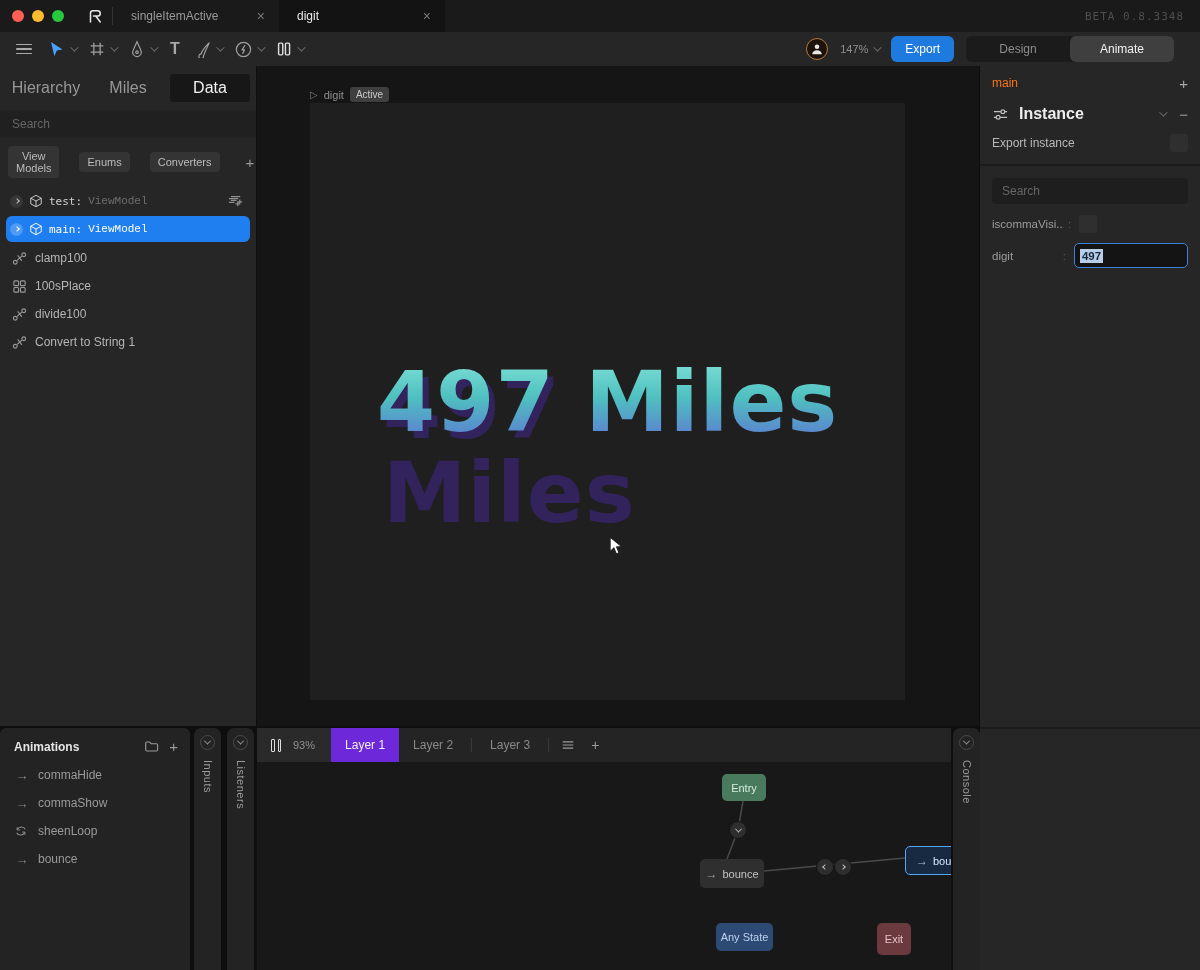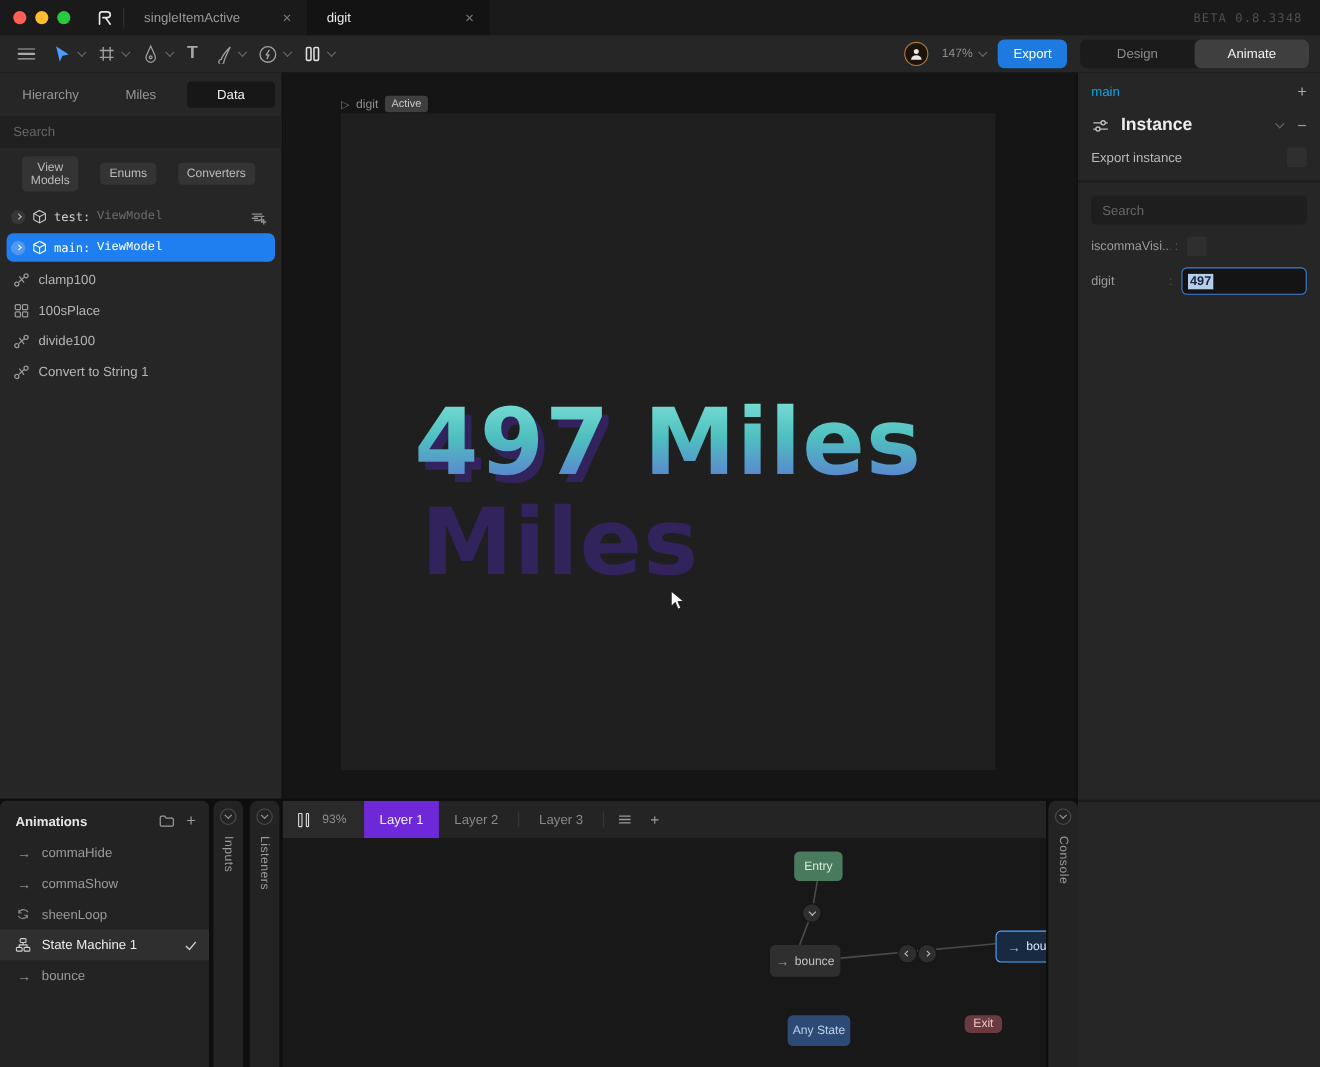--- a/index.html
+++ b/index.html
@@ -25,32 +25,32 @@
   
   .toolbar { position:absolute; left:0; top:32px; width:1200px; height:34px; background:#262626; display:flex; align-items:center; }
   .tool { display:flex; align-items:center; gap:4px; padding:0 6px; height:34px; }
   .caret { width:6px; height:6px; border-right:1.4px solid #6a6a6a; border-bottom:1.4px solid #6a6a6a; transform:rotate(45deg) translateY(-2px); display:inline-block; }
   .hamb { width:16px; display:flex; flex-direction:column; gap:3px; margin:0 8px 0 16px; }
   .hamb i { display:block; height:1.6px; background:#aaa; border-radius:1px; }
   .toolbar-right { margin-left:auto; display:flex; align-items:center; gap:12px; padding-right:6px; }
   .avatar { width:22px; height:22px; border-radius:50%; border:1.5px solid #b5793f; background:#1c140a; display:flex; align-items:center; justify-content:center; }
   .zoom-ctl { display:flex; align-items:center; gap:5px; color:#8f8f8f; font-size:11px; }
   .export-btn { background:#1f7ae0; color:#fff; font-size:12px; border:none; border-radius:6px; padding:6px 14px; }
-  .segmented { display:flex; background:#1b1b1b; border-radius:6px; height:26px; width:208px; margin-right:4px; }
+  .segmented { display:flex; background:#1b1b1b; border-radius:6px; height:26px; width:208px; margin-right:20px; }
   .segment { flex:1; display:flex; align-items:center; justify-content:center; font-size:12px; color:#8c8c8c; border-radius:6px; }
   .segment.active { background:#3f3f3f; color:#f2f2f2; }
   
   .sidebar { position:absolute; left:0; top:66px; width:256px; height:660px; background:#262626; }
   .side-tabs { display:flex; padding:8px 6px 4px 6px; gap:2px; }
-  .side-tab { flex:1; text-align:center; padding:5px 0; color:#979797; font-size:12px; border-radius:4px; }
+  .side-tab { flex:1; text-align:center; padding:5px 0; color:#979797; font-size:16px; border-radius:4px; }
   .side-tab.active { background:#171717; color:#f0f0f0; }
   .search-bar { margin:4px 0 0 0; background:#202020; padding:7px 12px; }
   .search-bar input, .insp-search input { background:transparent; border:none; outline:none; color:#c5c5c5; font-size:12px; width:100%; font-family:"Liberation Sans",sans-serif; }
   .search-bar input::placeholder, .insp-search input::placeholder { color:#666; }
-  .filter-row { display:flex; align-items:center; gap:20px; padding:8px 20px; }
+  .filter-row { display:flex; align-items:center; gap:20px; padding:8px 8px; }
   .filter-btn { background:#343434; border:none; color:#bcbcbc; font-size:11px; border-radius:4px; padding:4px 8px; }
   .plus-btn { margin-left:auto; color:#9a9a9a; font-size:15px; padding:0 6px; }
   .vm-row { display:flex; align-items:center; height:26px; margin:2px 6px; padding:0 4px; border-radius:6px; gap:6px; }
   .vm-row .chev-circle { width:13px; height:13px; border-radius:50%; background:rgba(255,255,255,0.08); display:flex; align-items:center; justify-content:center; }
   .chev-r { width:4px; height:4px; border-right:1.2px solid #bbb; border-bottom:1.2px solid #bbb; transform:rotate(-45deg); display:inline-block; }
   .vm-name { font-family:"DejaVu Sans Mono",monospace; font-size:11px; color:#d0d0d0; }
   .vm-type { font-family:Liberation Mono, monospace; font-size:11px; color:#6e6e6e; }
   .vm-row.selected { background:#1f7ef0; }
   .vm-row.selected .vm-name, .vm-row.selected .vm-type { color:#fff; }
   .vm-row.selected .chev-circle { background:rgba(255,255,255,0.22); }
@@ -93,28 +93,28 @@
   .layer-tab.active { background:#6d28d9; color:#f0f0f0; }
   .tl-sep { width:1px; height:14px; background:#3a3a3a; margin:0 4px; }
   .tl-icon { color:#9a9a9a; padding:0 8px; font-size:14px; }
   .graph { position:relative; width:694px; height:208px; background:#181818; }
   .node { position:absolute; border-radius:5px; display:flex; align-items:center; justify-content:center; font-size:11px; gap:5px; }
   .node .arrow { font-size:12px; opacity:0.75; }
   .node.entry { left:465px; top:12px; width:44px; height:27px; background:#4a7a5e; color:#d6ecdd; }
   .node.bounce { left:443px; top:97px; width:64px; height:29px; background:#2f2f2f; color:#c3c3c3; }
   .node.sel { left:648px; top:84px; width:78px; height:29px; background:#182a42; border:1.5px solid #53a7ff; color:#d5e6ff; justify-content:flex-start; padding-left:10px; }
   .node.any { left:459px; top:161px; width:57px; height:28px; background:#2c4a74; color:#bdd1ee; }
-  .node.exit { left:620px; top:161px; width:34px; height:16px; background:#6b3a3f; color:#e5c2c7; }
+  .node.exit { left:620px; top:161px; width:34px; height:32px; background:#6b3a3f; color:#e5c2c7; }
   .t-circle { position:absolute; width:18px; height:18px; border-radius:50%; background:#2e2e2e; border:1px solid #151515; display:flex; align-items:center; justify-content:center; }
   .graph svg.wires { position:absolute; left:0; top:0; }
   
   .inspector { position:absolute; left:980px; top:66px; width:220px; height:904px; background:#262626; }
   .insp-row { display:flex; align-items:center; padding:0 12px; }
   .insp-title-row { height:34px; }
-  .insp-title { color:#0ea5e9; font-size:12px; }
+  .insp-title { color:#f97316; font-size:12px; }
   .insp-plus { margin-left:auto; color:#a8a8a8; font-size:15px; }
   .instance-row { height:28px; gap:10px; }
   .instance-label { color:#ededed; font-size:16px; font-weight:bold; }
   .instance-tail { margin-left:auto; display:flex; align-items:center; gap:14px; color:#9a9a9a; }
   .export-row { height:30px; color:#b9b9b9; }
   .checkbox { width:18px; height:18px; background:#2f2f2f; border-radius:3px; margin-left:auto; }
   .insp-divider { height:2px; background:#1b1b1b; margin-top:6px; }
   .insp-search { margin:12px 12px 6px 12px; background:#1e1e1e; border-radius:4px; padding:6px 10px; }
   .prop-row { display:flex; align-items:center; padding:5px 12px; gap:4px; }
   .prop-name { color:#9c9c9c; font-size:11.5px; width:72px; white-space:nowrap; overflow:hidden; }
@@ -350,36 +350,20 @@
       <span class="glyph">
           <svg width="14" height="14" viewBox="0 0 16 16" fill="none" stroke="#8a8a8a" stroke-width="1.3">
             <path d="M13 6 A5.3 5.3 0 0 0 3.6 6.6"></path>
             <path d="M3 10 A5.3 5.3 0 0 0 12.4 9.4"></path>
             <path d="M3.6 3.6 V6.8 H6.8" stroke-width="1.1"></path>
             <path d="M12.4 12.4 V9.2 H9.2" stroke-width="1.1"></path>
           </svg>
         </span>
       <span>sheenLoop</span>
     </div>
-    <div class="anim-item selected">
-      <span class="glyph">
-          <svg width="14" height="14" viewBox="0 0 16 16" fill="none" stroke="#d0d0d0" stroke-width="1.2">
-            <rect x="5" y="1.5" width="6" height="4" rx="1"></rect>
-            <rect x="1" y="10.5" width="6" height="4" rx="1"></rect>
-            <rect x="9" y="10.5" width="6" height="4" rx="1"></rect>
-            <path d="M8 5.5 V8 M4 10.5 V8 H12 V10.5"></path>
-          </svg>
-        </span>
-      <span>State Machine 1</span>
-      <span class="anim-check">
-          <svg width="13" height="13" viewBox="0 0 16 16" fill="none" stroke="#cfcfcf" stroke-width="1.6">
-            <path d="M2.5 8.5 L6.5 12.5 L13.5 4"></path>
-          </svg>
-        </span>
-    </div>
     <div class="anim-item">
       <span class="glyph">→</span>
       <span>bounce</span>
     </div>
   </div>
 
   <div class="vstrip" style="left:194px;">
     <span class="chev-btn">
         <span class="chev-d"></span>
       </span>

